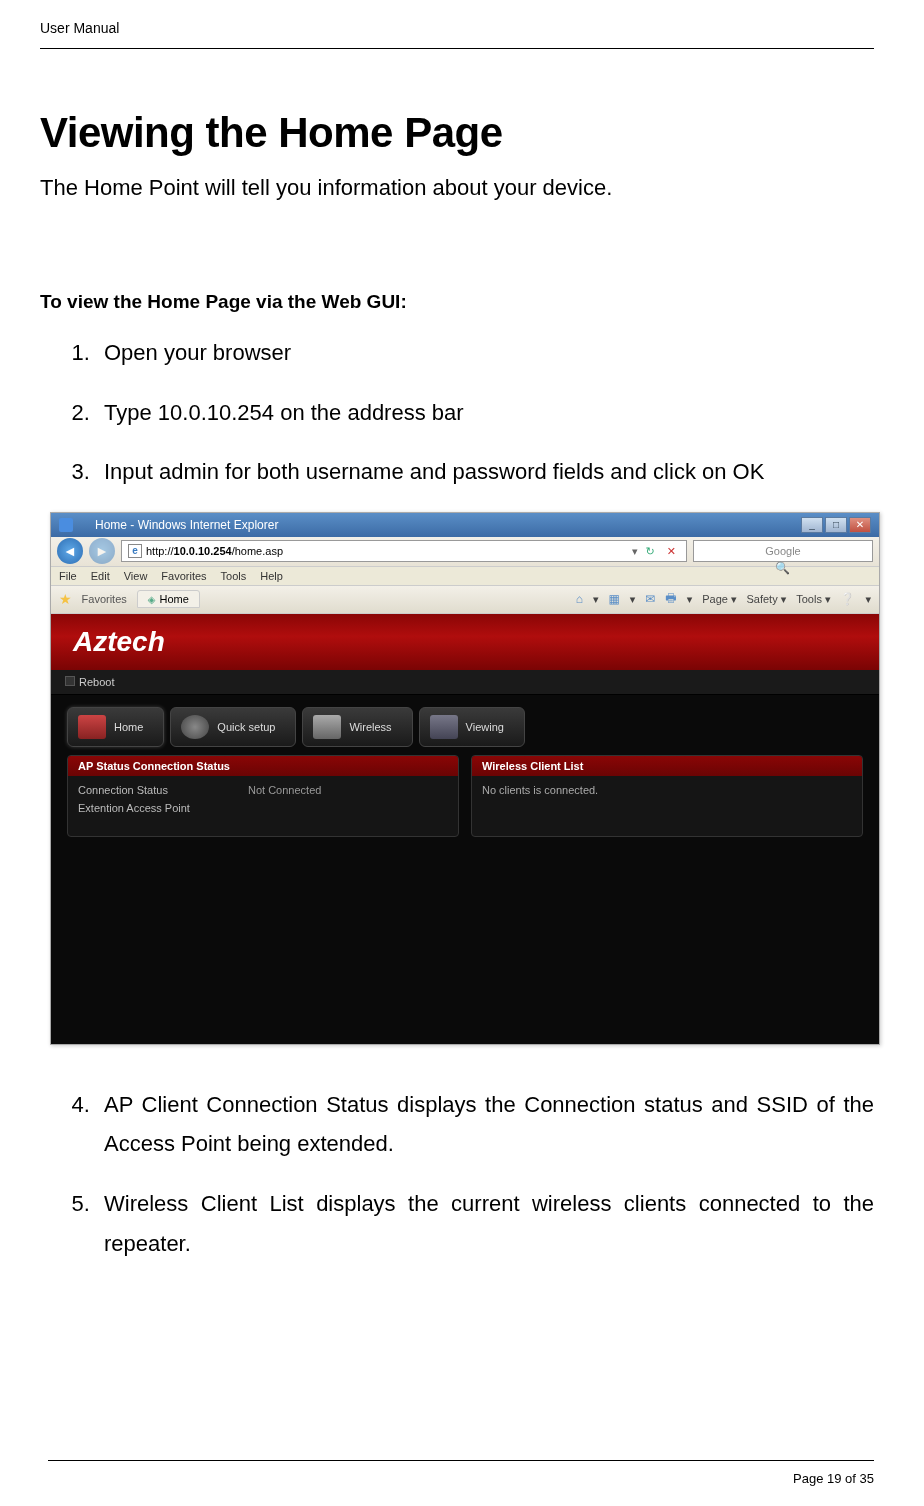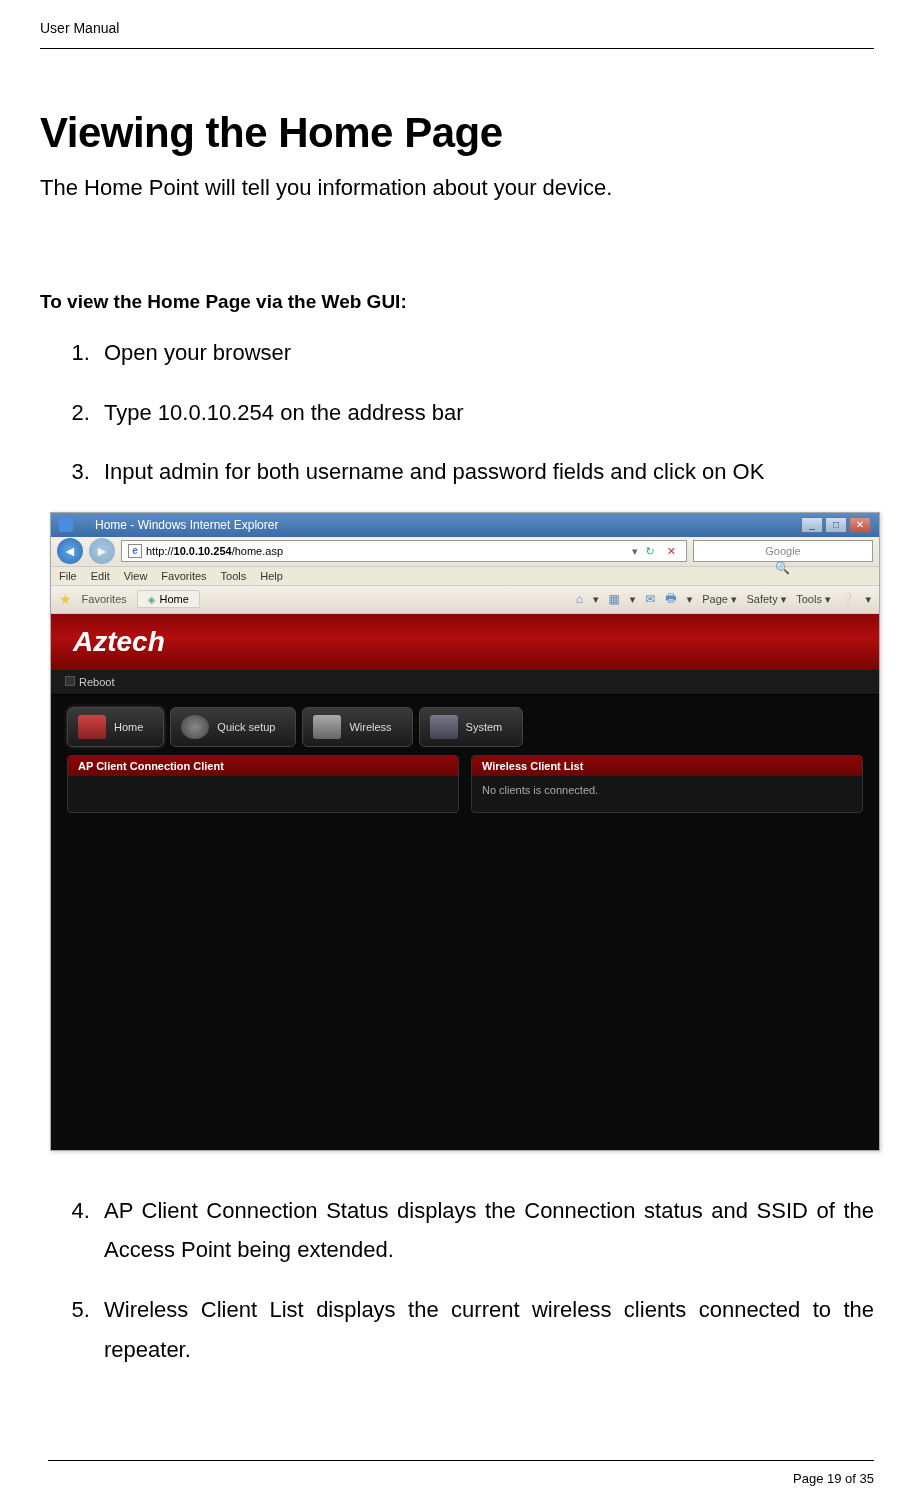--- a/index.html
+++ b/index.html
@@ -178,21 +178,21 @@
     .fav-right {
       display: flex;
       gap: 10px;
       font-size: 11px;
       color: #444;
       align-items: center;
     }
     .tb-ico { font-size: 12px; color: #5a8ec7; }
     .content-frame {
       background: #0a0a0a;
-      height: 536px;
+      height: 430px;
       position: relative;
       overflow: hidden;
     }
     .red-banner {
       height: 56px;
       background: linear-gradient(to bottom, #8a0606, #b00d0d 40%, #7a0404);
       display: flex;
       align-items: center;
       padding-left: 22px;
     }
@@ -404,26 +404,36 @@
         <div class="nav-tab">
           <span class="tab-ico gear-i"></span>
           <span>Quick setup</span>
         </div>
         <div class="nav-tab">
           <span class="tab-ico router-i"></span>
           <span>Wireless</span>
         </div>
         <div class="nav-tab">
           <span class="tab-ico user-i"></span>
-          <span>System</span>
+          <span>Viewing</span>
         </div>
       </div>
       <div class="panels">
         <div class="panel">
-          <div class="panel-hdr">AP Client Connection Client</div>
+          <div class="panel-hdr">AP Status Connection Status</div>
+          <div class="panel-body">
+            <div class="status-row">
+              <span class="lbl">Connection Status</span>
+              <span class="val">Not Connected</span>
+            </div>
+            <div class="status-row">
+              <span class="lbl">Extention Access Point</span>
+              <span class="val"></span>
+            </div>
+          </div>
         </div>
         <div class="panel">
           <div class="panel-hdr">Wireless Client List</div>
           <div class="panel-body">No clients is connected.</div>
         </div>
       </div>
     </div>
   </div>
 
   <ol class="steps" start="4">

